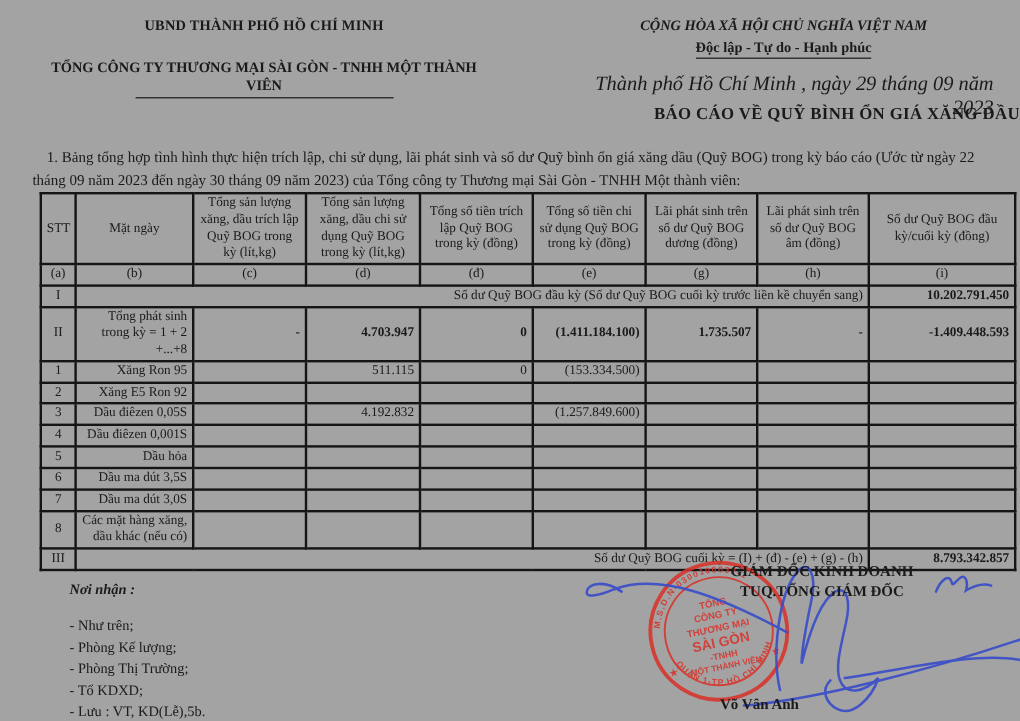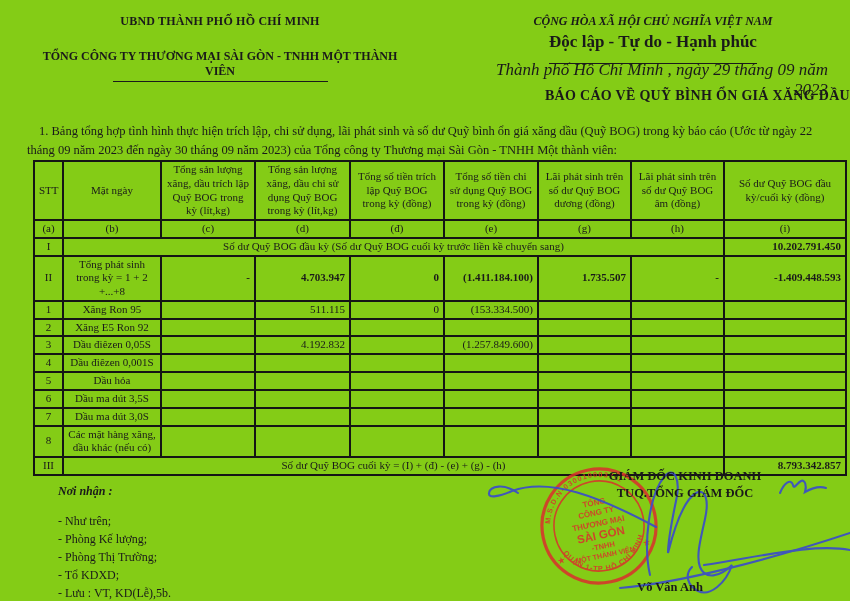--- a/index.html
+++ b/index.html
@@ -1,51 +1,51 @@
 <!DOCTYPE html>
 <html><head>
 <meta charset="utf-8">
 <style>
   html,body{margin:0;padding:0;background:#888;}
   .page{
-    position:relative;width:850px;height:601px;background:#84cc16;
+    position:relative;width:850px;height:601px;background:#a3a3a3;
     font-family:"Liberation Serif","DejaVu Serif",serif;color:#1a1a1a;
     overflow:hidden;margin:0 auto;
   }
   
   .org-block{position:absolute;top:14px;left:40px;width:360px;text-align:center;}
   .org-top{font-size:12px;font-weight:bold;letter-spacing:.2px;}
   .org-name{font-size:12px;font-weight:bold;margin-top:20px;}
   .org-underline{width:215px;border-bottom:1.5px solid #1a1a1a;margin:2px auto 0;}
   .nat-block{position:absolute;top:14px;left:478px;width:350px;text-align:center;}
   .nat-1{font-size:12px;font-weight:bold;font-style:italic;}
-  .nat-2{font-size:17px;font-weight:bold;margin-top:3px;display:inline-block;
-         border-bottom:1.5px solid #1a1a1a;padding-bottom:11px;}
+  .nat-2{font-size:12px;font-weight:bold;margin-top:3px;display:inline-block;
+         border-bottom:1.5px solid #1a1a1a;padding-bottom:1px;}
   .place-date{position:absolute;top:60px;left:478px;width:350px;text-align:right;
          font-size:17px;font-style:italic;}
   .doc-title{position:absolute;top:88px;left:0;width:850px;text-align:right;
          font-size:14px;font-weight:bold;letter-spacing:.3px;}
   .intro{position:absolute;top:122px;left:27px;width:800px;font-size:12.5px;
          line-height:1.55;text-indent:12px;}
   
   table.bog{position:absolute;top:160px;left:33px;width:812px;
     border-collapse:collapse;table-layout:fixed;font-size:11px;}
   table.bog td{border:2px solid #151515;padding:1px 4px;vertical-align:middle;
     overflow:hidden;line-height:1.25;}
   td.hc{text-align:center;}
   td.num{text-align:right;white-space:nowrap;}
-  td.lbl{text-align:center;}
+  td.lbl{text-align:right;}
   tr.hdr td{text-align:center;}
   td.b{font-weight:bold;}
   
   .recipients{position:absolute;top:482px;left:58px;font-size:12px;line-height:1.5;}
   .recipients-title{font-weight:bold;font-style:italic;margin-bottom:12px;}
   .sign-head{position:absolute;top:468px;left:545px;width:280px;text-align:center;z-index:5;}
   .sign-line{font-size:12.5px;font-weight:bold;line-height:1.35;}
-  .signer-name{position:absolute;top:580px;left:600px;width:140px;text-align:center;
+  .signer-name{position:absolute;top:580px;left:600px;width:140px;
     font-size:12.5px;font-weight:bold;z-index:6;}
   .stamp-wrap{position:absolute;top:465px;left:538px;width:122px;height:122px;
     transform:rotate(-12deg);opacity:.88;z-index:3;}
   .sig-wrap{position:absolute;top:455px;left:480px;width:370px;height:146px;z-index:4;}
 </style>
 </head>
 <body>
 
 <div class="page">
 

